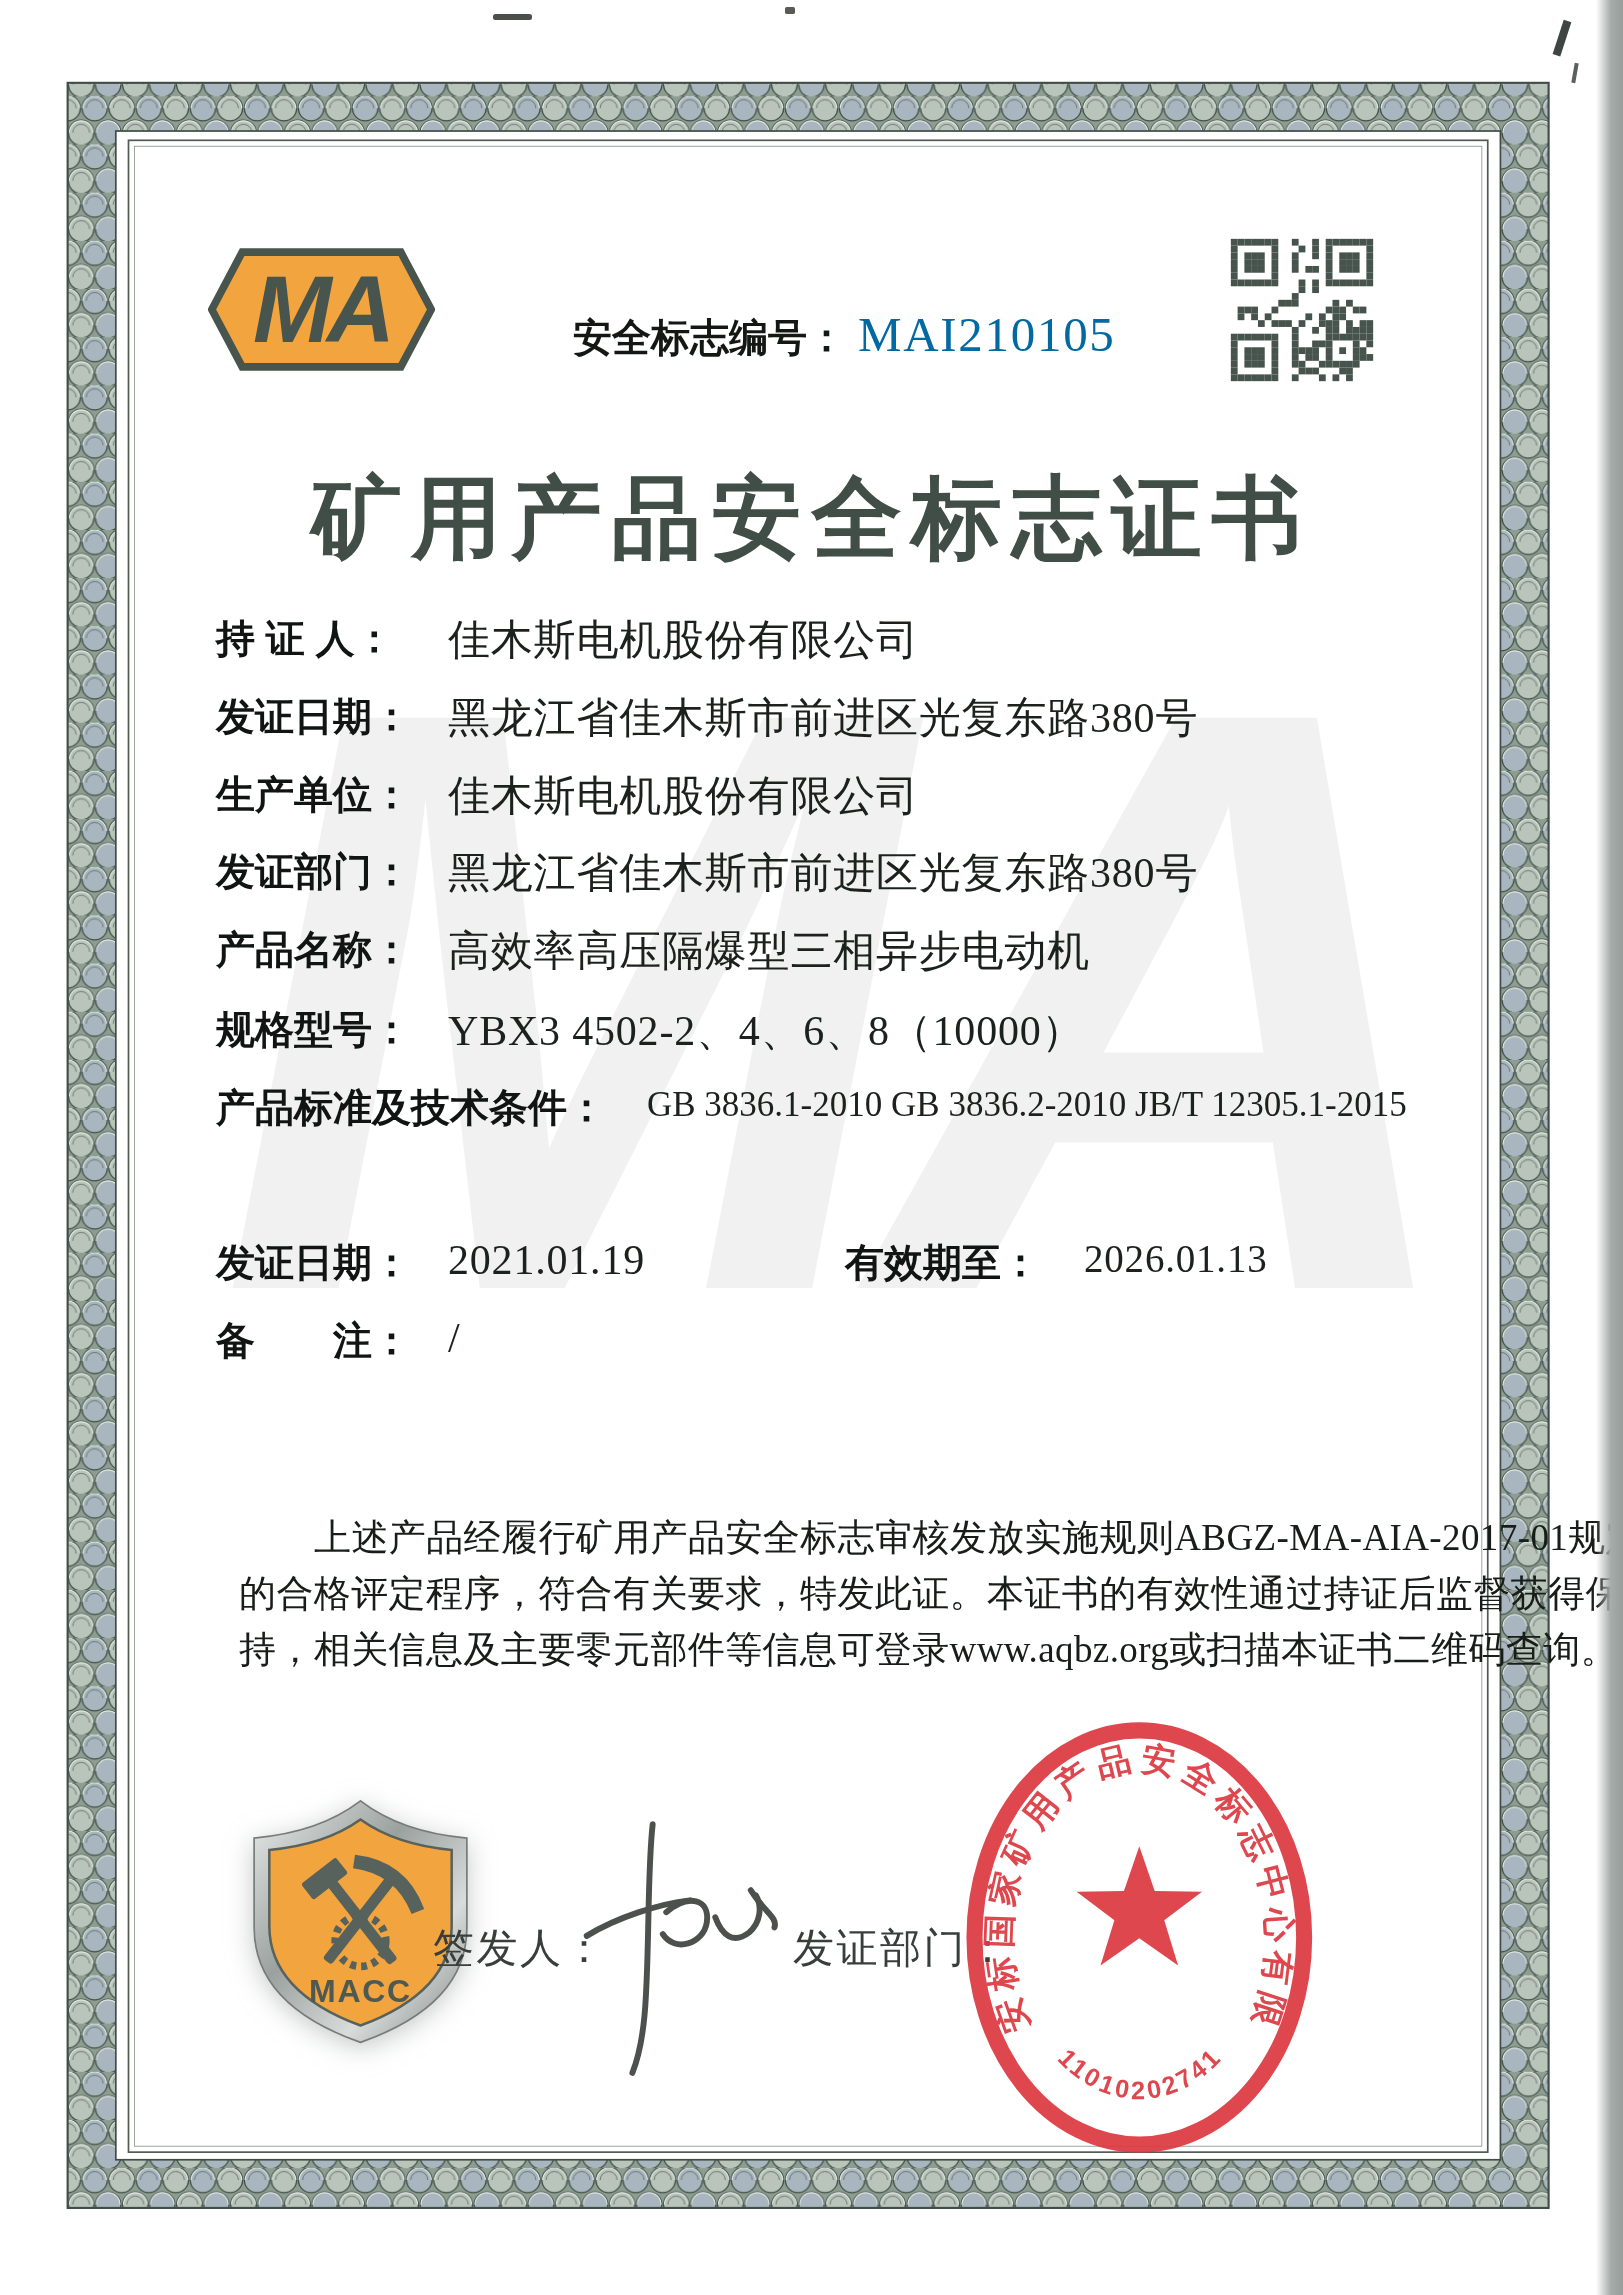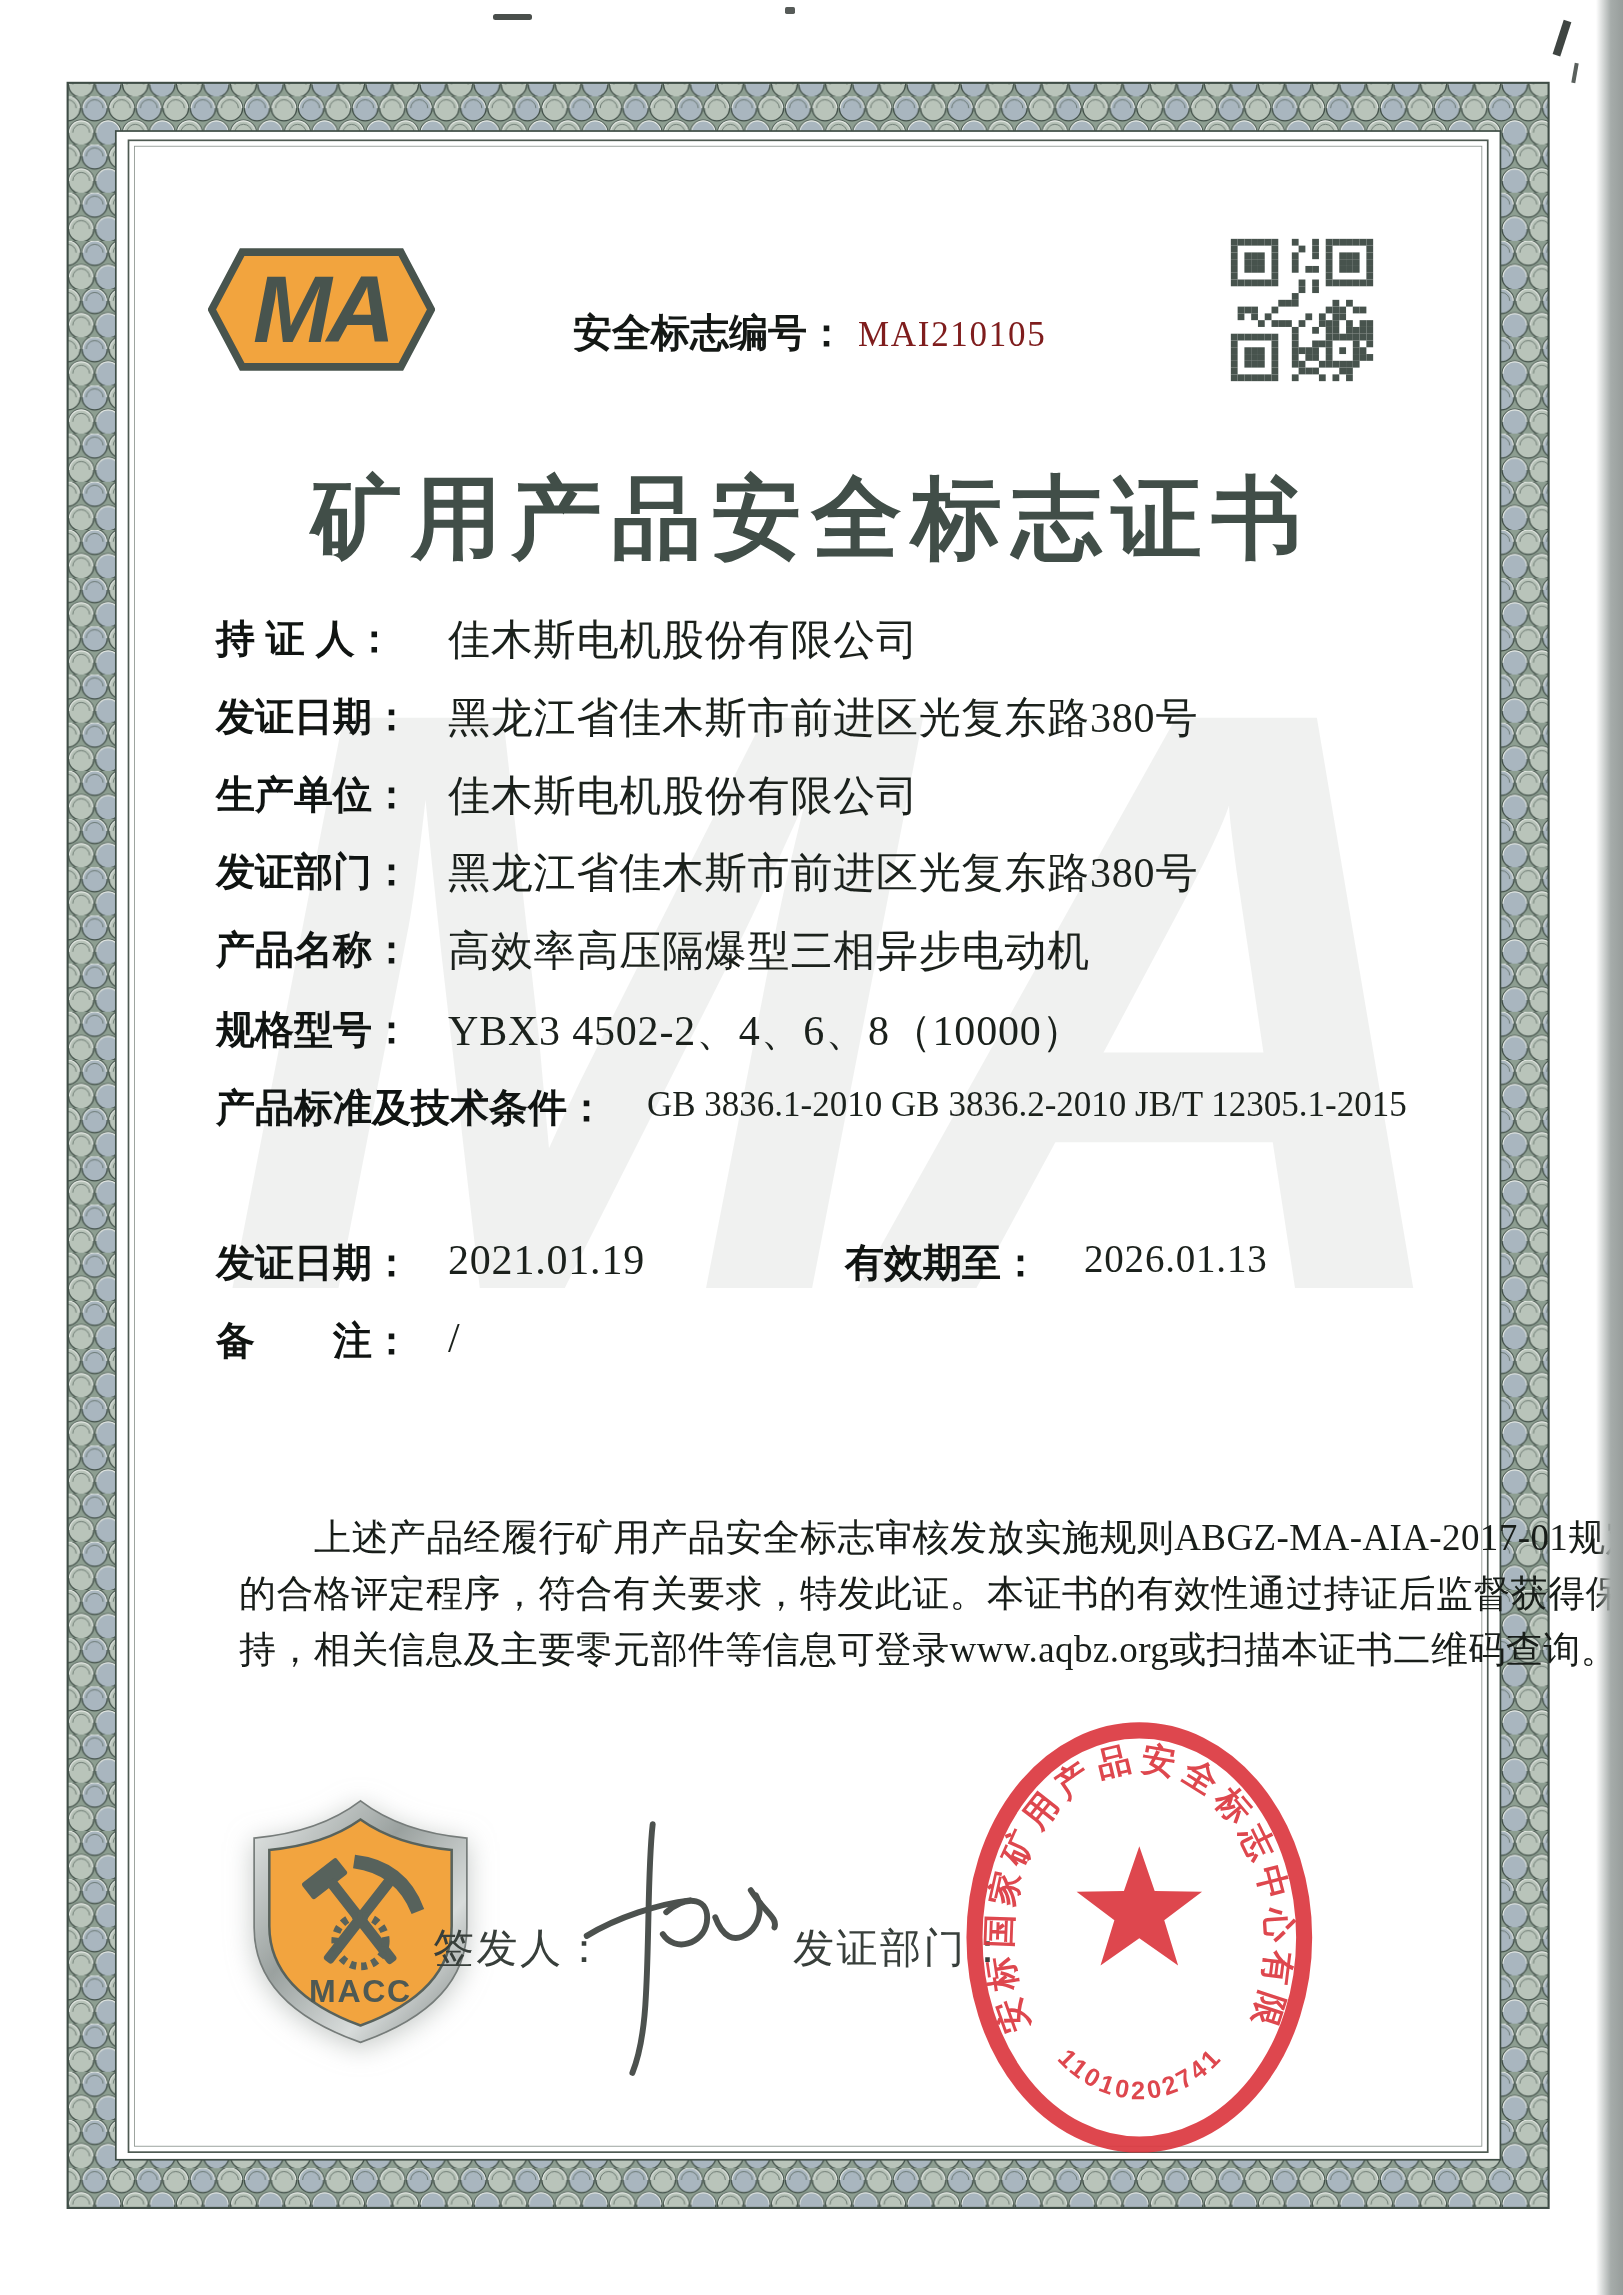--- a/index.html
+++ b/index.html
@@ -7,21 +7,21 @@
         font-family:"Liberation Serif",serif;}
   .abs{position:absolute;}
   
   #watermark{position:absolute;left:279px;top:473px;width:1099px;height:1057px;
     display:flex;align-items:center;justify-content:center;
     font-family:"Liberation Sans",sans-serif;font-weight:bold;font-style:italic;
     font-size:829px;letter-spacing:-34px;color:rgba(152,160,152,0.15);z-index:0;}
   
   #certno{position:absolute;left:573px;top:306px;z-index:3;white-space:nowrap;}
   #certno .lab{font-family:"Liberation Sans",sans-serif;font-weight:bold;font-size:39px;color:#141815;}
-  #certno .num{font-family:"Liberation Serif",serif;font-size:35px;color:#7f1d1d;letter-spacing:1.7px;margin-left:12px;}
+  #certno .num{font-family:"Liberation Serif",serif;font-size:49px;color:#0369a1;letter-spacing:1.7px;margin-left:12px;}
   
   #title{position:absolute;left:0;right:0;top:458px;text-align:center;z-index:3;
     font-family:"Liberation Serif",serif;font-weight:bold;font-size:90px;letter-spacing:10px;color:#414e48;}
   
   .row{position:absolute;left:0;width:1557px;height:51px;z-index:3;}
   .lbl{position:absolute;left:216px;top:0;font-family:"Liberation Sans",sans-serif;
        font-weight:bold;font-size:39px;color:#101412;white-space:nowrap;}
   .val{position:absolute;left:448px;top:0;font-family:"Liberation Serif",serif;
        font-size:42px;color:#1b211c;white-space:nowrap;letter-spacing:0.8px;}
   .row.wide .val{left:647px;font-size:35px;letter-spacing:0;top:4.2px;}

